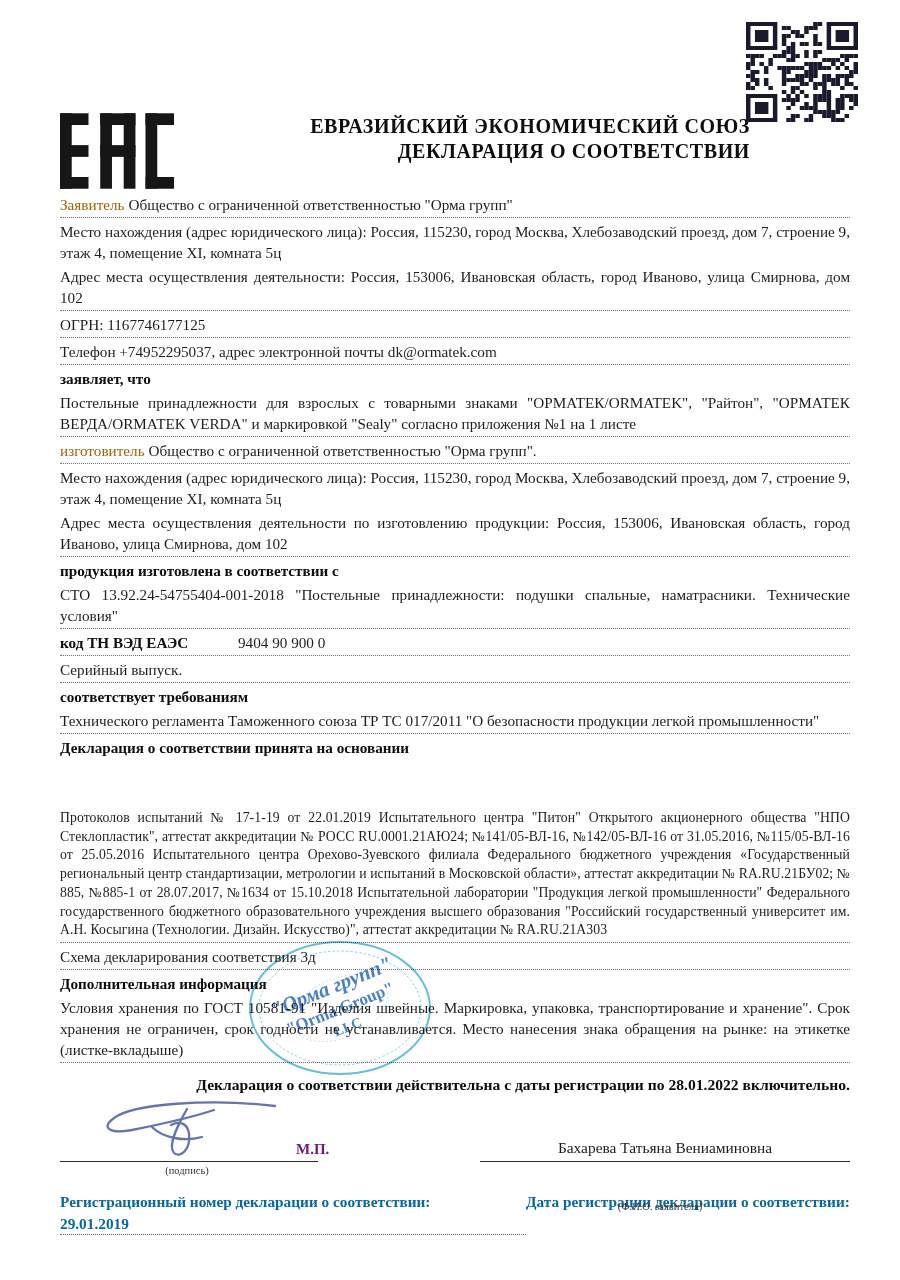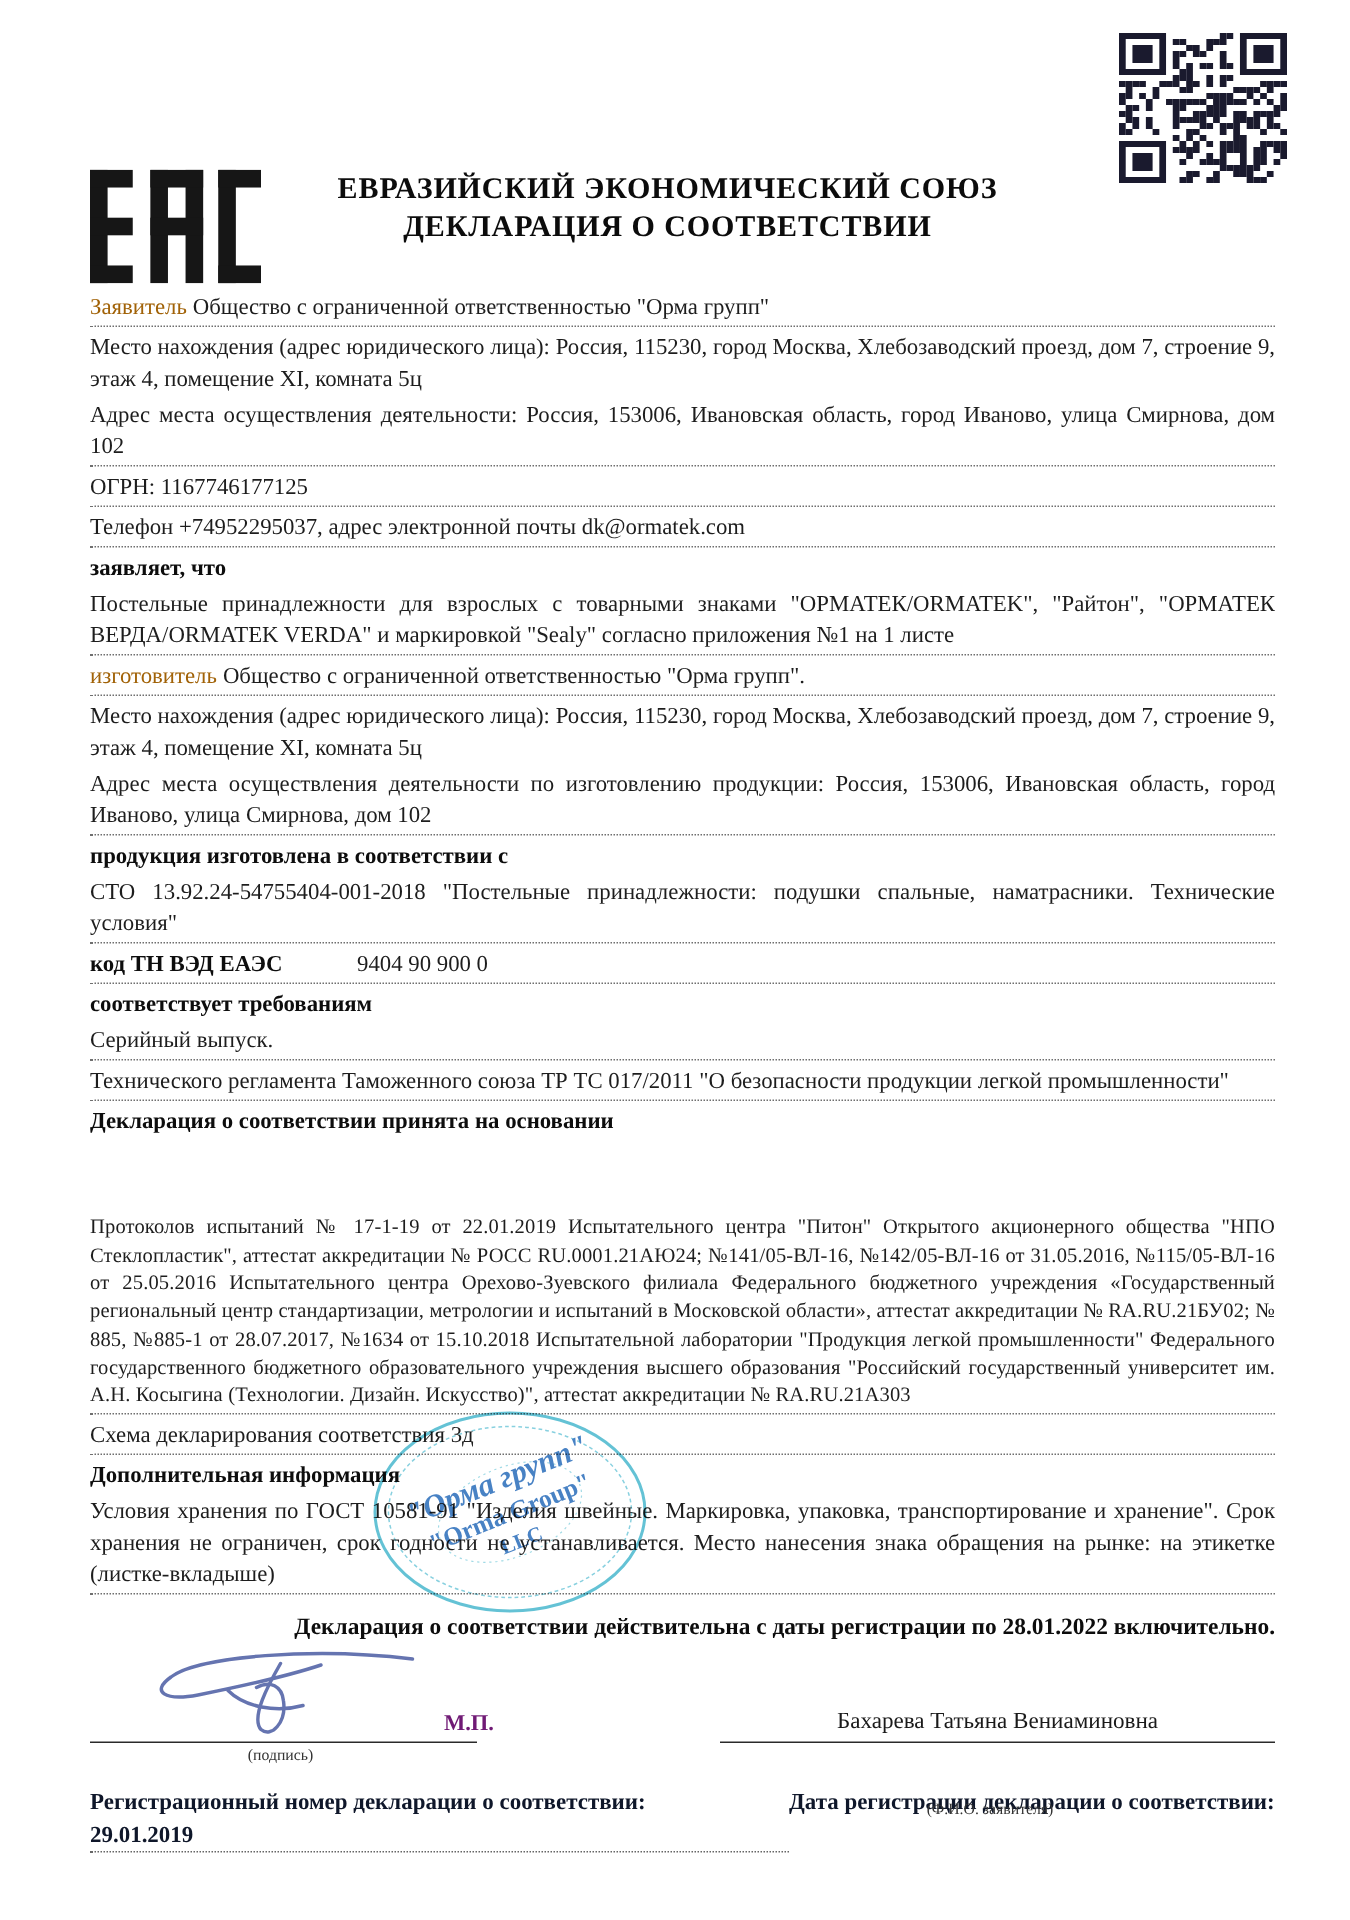--- a/index.html
+++ b/index.html
@@ -1,20 +1,20 @@
 <!DOCTYPE html>
 <html><head>
 <meta charset="utf-8">
 <style>
   html,body{margin:0;padding:0;background:#ffffff;}
   .page{position:relative;width:900px;height:1280px;background:#fff;overflow:hidden;
         font-family:"Liberation Serif",serif;color:#1d1d1d;}
   
   .eac-logo{position:absolute;left:60px;top:108px;}
-  .doc-title{position:absolute;left:140px;top:114px;width:610px;text-align:center;
+  .doc-title{position:absolute;left:140px;top:114px;width:610px;text-align:right;
              font-weight:bold;font-size:20px;line-height:25px;letter-spacing:.6px;color:#0c0c0c;}
   .qr{position:absolute;left:746px;top:22px;}
   
   .body{position:absolute;left:60px;top:193px;width:790px;}
   .row{margin:0;padding:1px 0 2px;font-size:15.2px;line-height:21px;text-align:justify;}
   .row.sep{border-bottom:1px dotted #6f6f6f;margin-bottom:2px;}
   .lbl{font-weight:normal;color:#a16207;margin-right:4px;}
   .hdr{font-weight:bold;color:#0d0d0d;text-align:left;}
   .small{font-size:13.7px;line-height:18.7px;letter-spacing:.1px;margin-top:48px;}
   .code-label{display:inline-block;width:178px;font-weight:bold;color:#0d0d0d;}
@@ -23,21 +23,21 @@
   .sig-area{position:relative;height:86px;margin-top:4px;}
   .sig-line{position:absolute;left:0;top:60px;width:258px;border-bottom:1.6px solid #2a2a2a;}
   .fio-line{position:absolute;left:420px;top:60px;right:0;border-bottom:1.6px solid #2a2a2a;}
   .sig-caption{position:absolute;left:62px;top:64px;width:130px;text-align:center;font-size:10.5px;color:#333;}
   .fio-caption{position:absolute;left:500px;top:64px;width:200px;text-align:center;font-size:10.5px;color:#333;margin-top:36px;}
   .mp{position:absolute;left:236px;top:40px;font-weight:bold;font-size:15px;color:#701a75;}
   .fio{position:absolute;left:420px;top:38px;right:0;text-align:center;font-size:15.4px;color:#1a1a1a;}
   .sig-svg{position:absolute;left:30px;top:-4px;}
   
   .reg{display:grid;grid-template-columns:466px 1fr;row-gap:4px;font-weight:bold;
-       font-size:15.3px;color:#0f172a;margin-top:6px;}
+       font-size:15.3px;color:#0369a1;margin-top:6px;}
   .reg .val{border-bottom:1px dotted #666;padding-bottom:1px;}
   
   .stamp{position:absolute;left:244px;top:934px;z-index:4;opacity:.93;pointer-events:none;
          mix-blend-mode:multiply;}
 </style>
 </head>
 <body>
 
 <div class="page">
 
@@ -298,23 +298,23 @@
     <p class="row sep">Постельные принадлежности для взрослых с товарными знаками "ОРМАТЕК/ORMATEK", "Райтон", "ОРМАТЕК ВЕРДА/ORMATEK VERDA" и маркировкой "Sealy" согласно приложения №1 на 1 листе</p>
 
     <p class="row sep"><b class="lbl">изготовитель</b><span>Общество с ограниченной ответственностью "Орма групп".</span></p>
     <p class="row">Место нахождения (адрес юридического лица): Россия, 115230, город Москва, Хлебозаводский проезд, дом 7, строение 9, этаж 4, помещение XI, комната 5ц</p>
     <p class="row sep">Адрес места осуществления деятельности по изготовлению продукции: Россия, 153006, Ивановская область, город Иваново, улица Смирнова, дом 102</p>
 
     <p class="row hdr">продукция изготовлена в соответствии с</p>
     <p class="row sep">СТО 13.92.24-54755404-001-2018 "Постельные принадлежности: подушки спальные, наматрасники. Технические условия"</p>
 
     <p class="row sep"><span class="code-label">код ТН ВЭД ЕАЭС</span><span>9404 90 900 0</span></p>
+    <p class="row sep">Серийный выпуск.</p>
+
     <p class="row hdr">соответствует требованиям</p>
-
-    <p class="row sep">Серийный выпуск.</p>
     <p class="row sep">Технического регламента Таможенного союза ТР ТС 017/2011 "О безопасности продукции легкой промышленности"</p>
 
     <p class="row hdr">Декларация о соответствии принята на основании</p>
     <p class="row sep small">Протоколов испытаний № 17-1-19 от 22.01.2019 Испытательного центра "Питон" Открытого акционерного общества "НПО Стеклопластик", аттестат аккредитации № РОСС RU.0001.21АЮ24; №141/05-ВЛ-16, №142/05-ВЛ-16 от 31.05.2016, №115/05-ВЛ-16 от 25.05.2016 Испытательного центра Орехово-Зуевского филиала Федерального бюджетного учреждения «Государственный региональный центр стандартизации, метрологии и испытаний в Московской области», аттестат аккредитации № RA.RU.21БУ02; № 885, №885-1 от 28.07.2017, №1634 от 15.10.2018 Испытательной лаборатории "Продукция легкой промышленности" Федерального государственного бюджетного образовательного учреждения высшего образования "Российский государственный университет им. А.Н. Косыгина (Технологии. Дизайн. Искусство)", аттестат аккредитации № RA.RU.21А303</p>
 
     <p class="row sep">Схема декларирования соответствия 3д</p>
 
     <p class="row hdr">Дополнительная информация</p>
     <p class="row sep">Условия хранения по ГОСТ 10581-91 "Изделия швейные. Маркировка, упаковка, транспортирование и хранение". Срок хранения не ограничен, срок годности не устанавливается. Место нанесения знака обращения на рынке: на этикетке (листке-вкладыше)</p>
 

